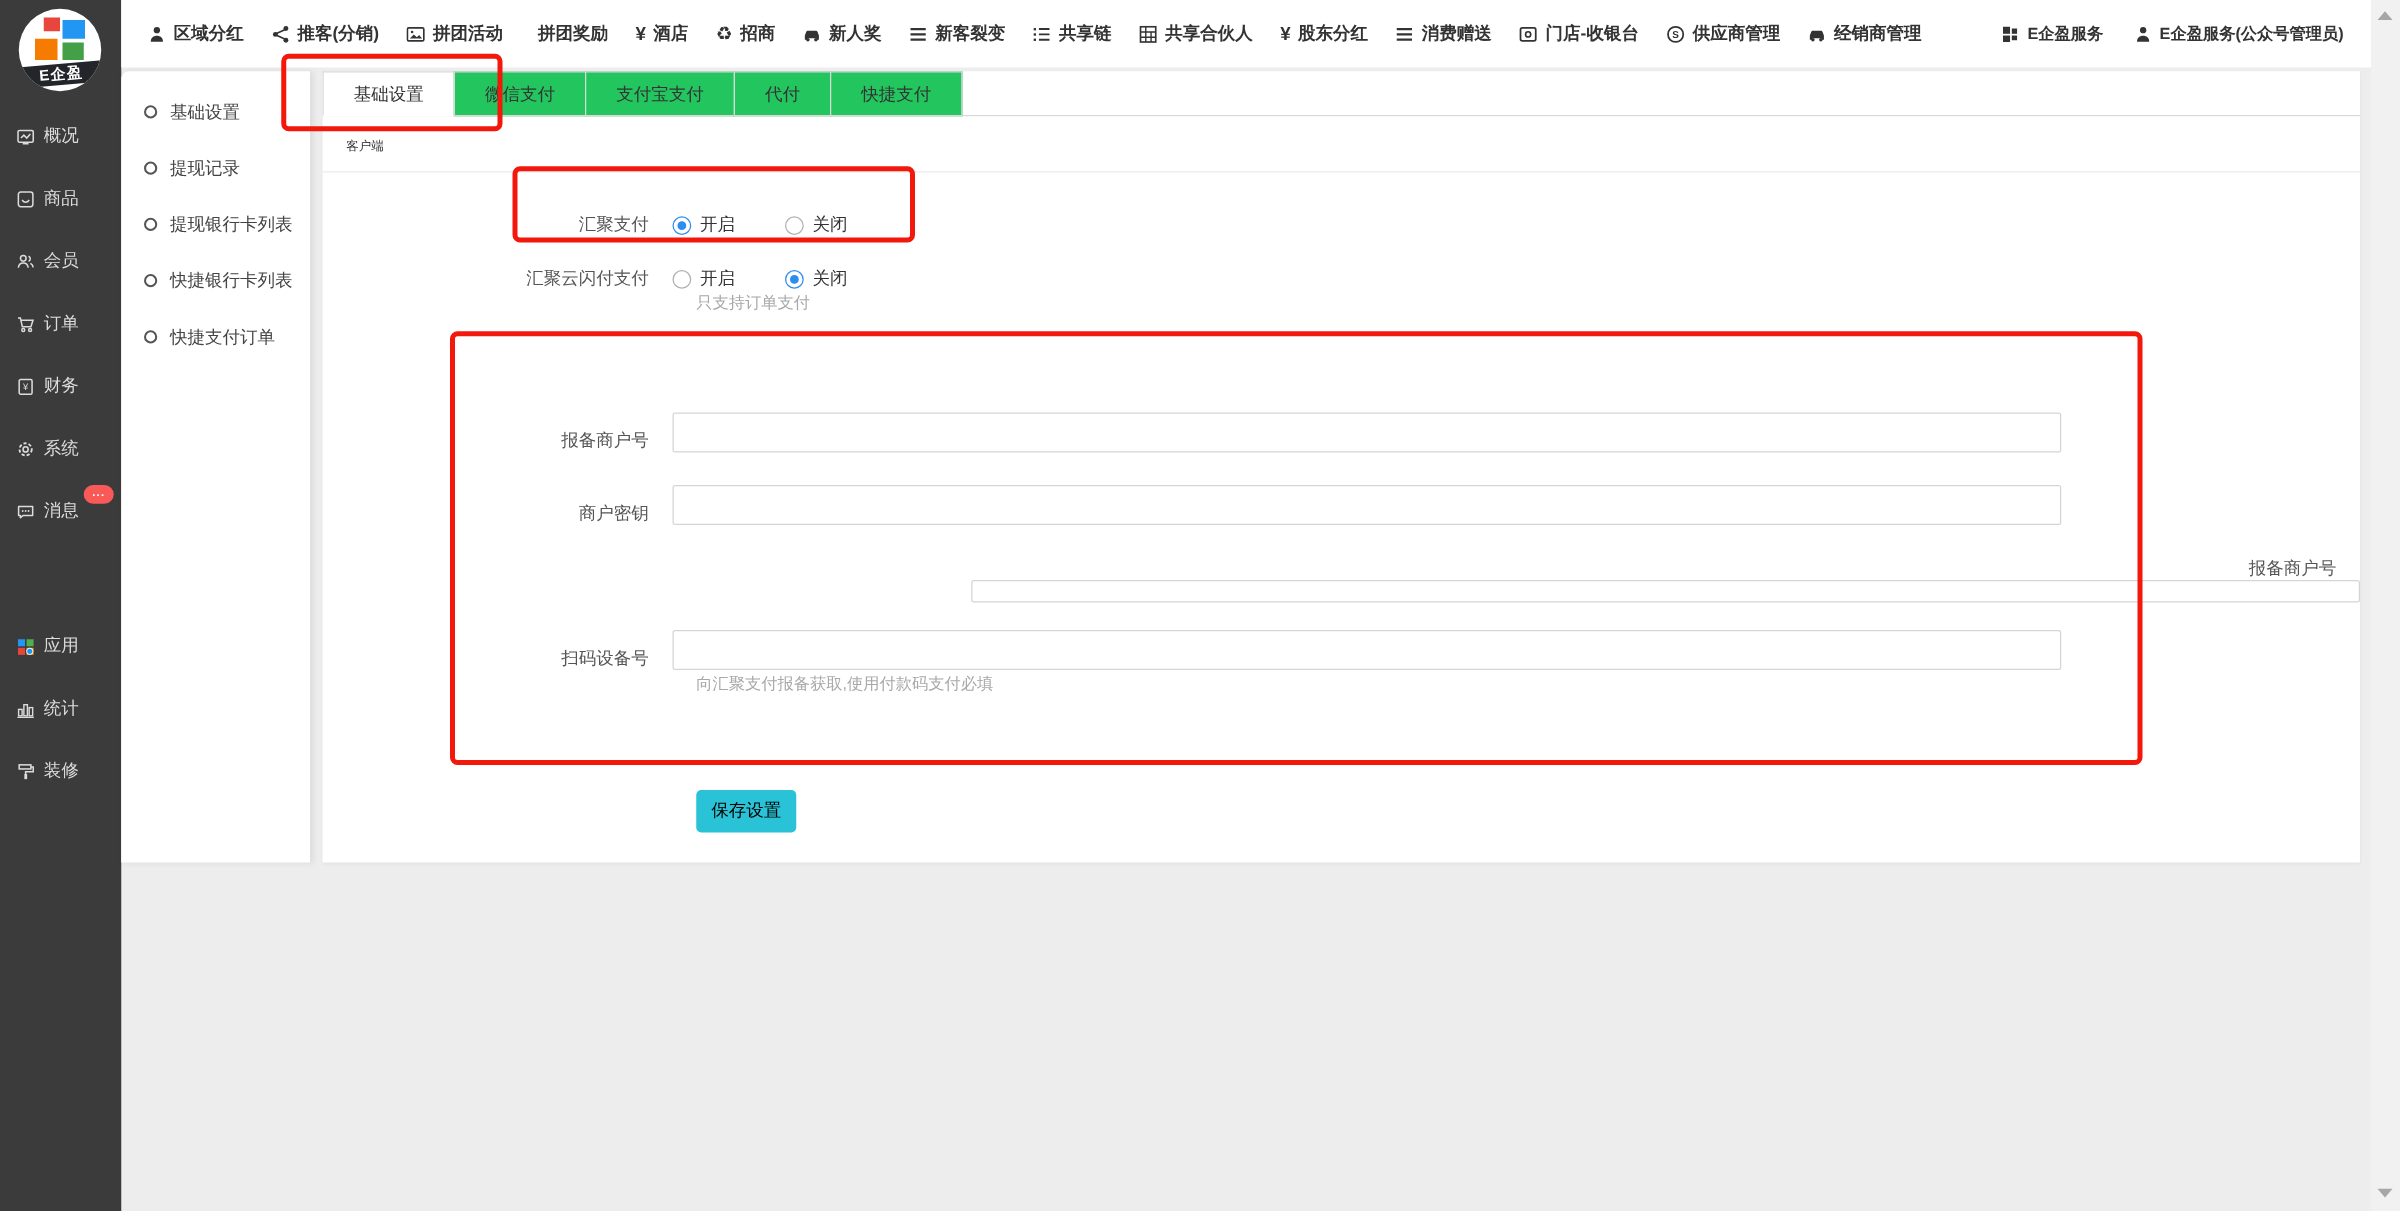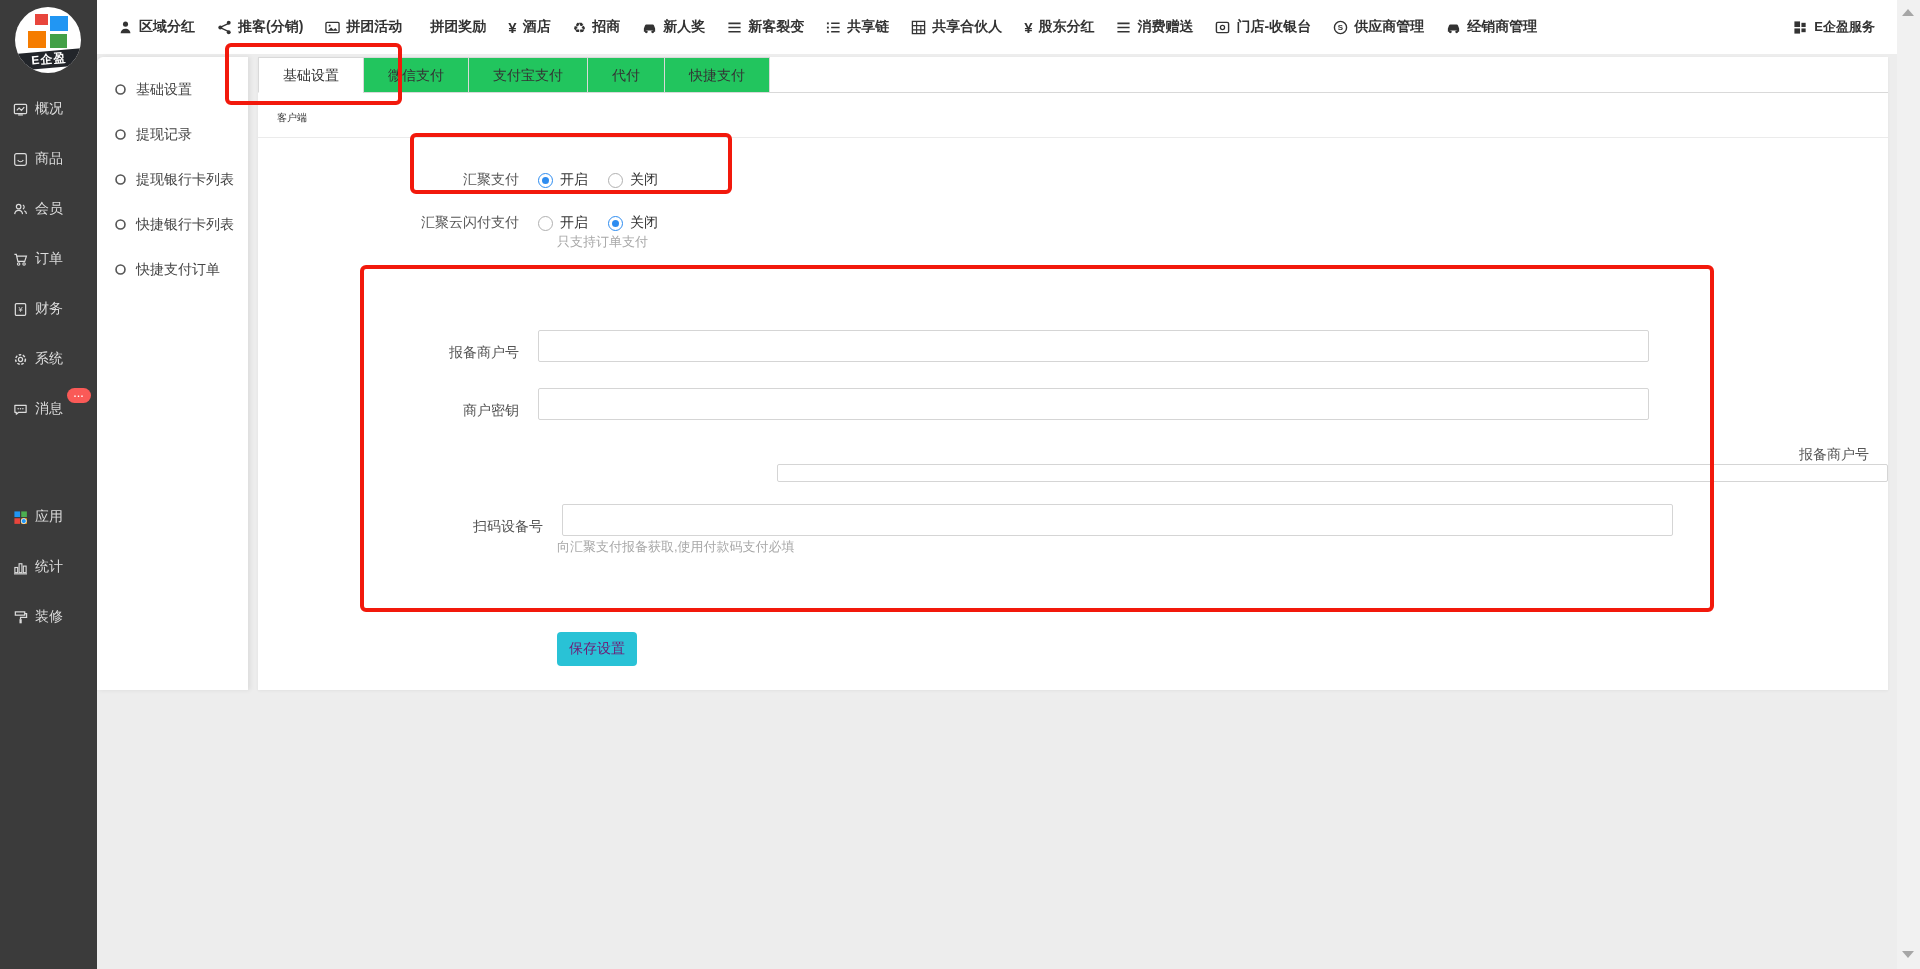--- a/index.html
+++ b/index.html
@@ -47,32 +47,32 @@
           display:flex; }
   .tab { padding:0 24px; line-height:34px; height:36px; font-size:14px; color:#333;
          background:#22c55e; border:1px solid #d9d9d9; margin-right:-1px; cursor:pointer; }
   .tab.active { background:#fff; border-bottom:1px solid #fff; }
   .section-title { position:absolute; left:0; width:100%; height:45px; line-height:50px;
                    padding-left:19px; font-size:10px; color:#333; border-bottom:1px solid #ebebeb; }
   #sec-client { top:36px; }
   #sec-app { top:217px; }
   .form-row { position:absolute; left:0; width:100%; display:flex; align-items:flex-end; }
   .form-label { width:280px; text-align:right; padding-right:19px; font-size:14px; color:#555; }
-  .radio-group { display:flex; align-items:center; gap:20px; }
+  .radio-group { display:flex; align-items:center; gap:40px; }
   .radio-opt { display:flex; align-items:center; gap:7px; font-size:14px; color:#333; cursor:pointer; }
   .radio { width:15px; height:15px; border:1px solid #b0b0b0; border-radius:50%; background:#fff;
            position:relative; }
   .radio.checked { border-color:#2d8cf0; }
   .radio.checked::after { content:""; position:absolute; left:3px; top:3px; width:7px; height:7px;
                           border-radius:50%; background:#2d8cf0; }
   .hint { position:absolute; left:299px; font-size:13px; color:#a8a8a8; }
   .text-input { width:1111px; height:32px; border:1px solid #d5d5d5; border-radius:2px;
                 background:#fff; font-size:13px; padding:0 8px; color:#333; outline:none; }
   .save-btn { position:absolute; left:299px; top:575px; width:80px; height:34px; background:#29c2d6;
-              color:#701a75; font-size:14px; border:none; border-radius:4px; cursor:pointer;font-family:Liberation Serif, serif; }
+              color:#000000; font-size:14px; border:none; border-radius:4px; cursor:pointer;font-family:Liberation Serif, serif; }
 
   
   .annot { position:absolute; border:4px solid #f2190c; border-radius:6px; pointer-events:none; z-index:60; }
 
   
   .scrollbar { position:absolute; right:0; top:0; width:23px; height:969px; background:#f1f1f1; }
   .sb-arrow { position:absolute; left:5px; width:0; height:0; border-left:6px solid transparent;
               border-right:6px solid transparent; cursor:pointer; }
   .sb-up { top:9px; border-bottom:7px solid #a6a6a6; }
   .sb-down { bottom:11px; border-top:7px solid #a6a6a6; }
@@ -324,20 +324,29 @@
         <div class="topnav-item">
           <span class="ic">
             <svg viewBox="0 0 16 16" width="15" height="15" xmlns="http://www.w3.org/2000/svg">
               <rect x="1.5" y="1.5" width="6" height="6" fill="currentColor"></rect>
               <rect x="9" y="3" width="4.5" height="4.5" fill="currentColor"></rect>
               <rect x="1.5" y="9" width="6" height="5.5" fill="currentColor"></rect>
               <rect x="9" y="9" width="4.5" height="4" fill="currentColor"></rect>
             </svg>
           </span>
           <span>E企盈服务</span>
+        </div>
+        <div class="topnav-item">
+          <span class="ic">
+            <svg viewBox="0 0 16 16" width="15" height="15" xmlns="http://www.w3.org/2000/svg">
+              <circle cx="8" cy="4.4" r="2.7" fill="currentColor"></circle>
+              <path d="M2.8 14.2c0-3.2 2.3-5 5.2-5s5.2 1.8 5.2 5z" fill="currentColor"></path>
+            </svg>
+          </span>
+          <span>E企盈服务(公众号管理员)</span>
         </div>
       </div>
   </div>
 
   <div class="submenu" id="submenu">
       <div class="submenu-item">
         <span class="ic">
           <svg viewBox="0 0 16 16" width="13" height="13" xmlns="http://www.w3.org/2000/svg">
             <circle cx="8" cy="8" r="5.5" fill="none" stroke="currentColor" stroke-width="2"></circle>
           </svg>
@@ -424,21 +433,21 @@
           <input class="text-input" type="text" style="">
         </div>
         <div class="form-row" style="top: 331px; height: 32px;">
           <div class="form-label">商户密钥</div>
           <input class="text-input" type="text" style="">
         </div>
         <div class="form-row" style="top: 389px; height: 36px; flex-direction: column;">
           <div class="form-label">报备商户号</div>
           <input class="text-input" type="text" style="">
         </div>
-        <div class="form-row" style="top: 447px; height: 32px; padding-left: 24px;">
+        <div class="form-row" style="top: 447px; height: 32px;">
           <div class="form-label">扫码设备号</div>
           <input class="text-input" type="text" style="">
         </div>
         <div class="hint" style="top: 481px;">向汇聚支付报备获取,使用付款码支付必填</div>
       </div>
 
     <button class="save-btn">保存设置</button>
   </div>
 
   <div id="annots">

